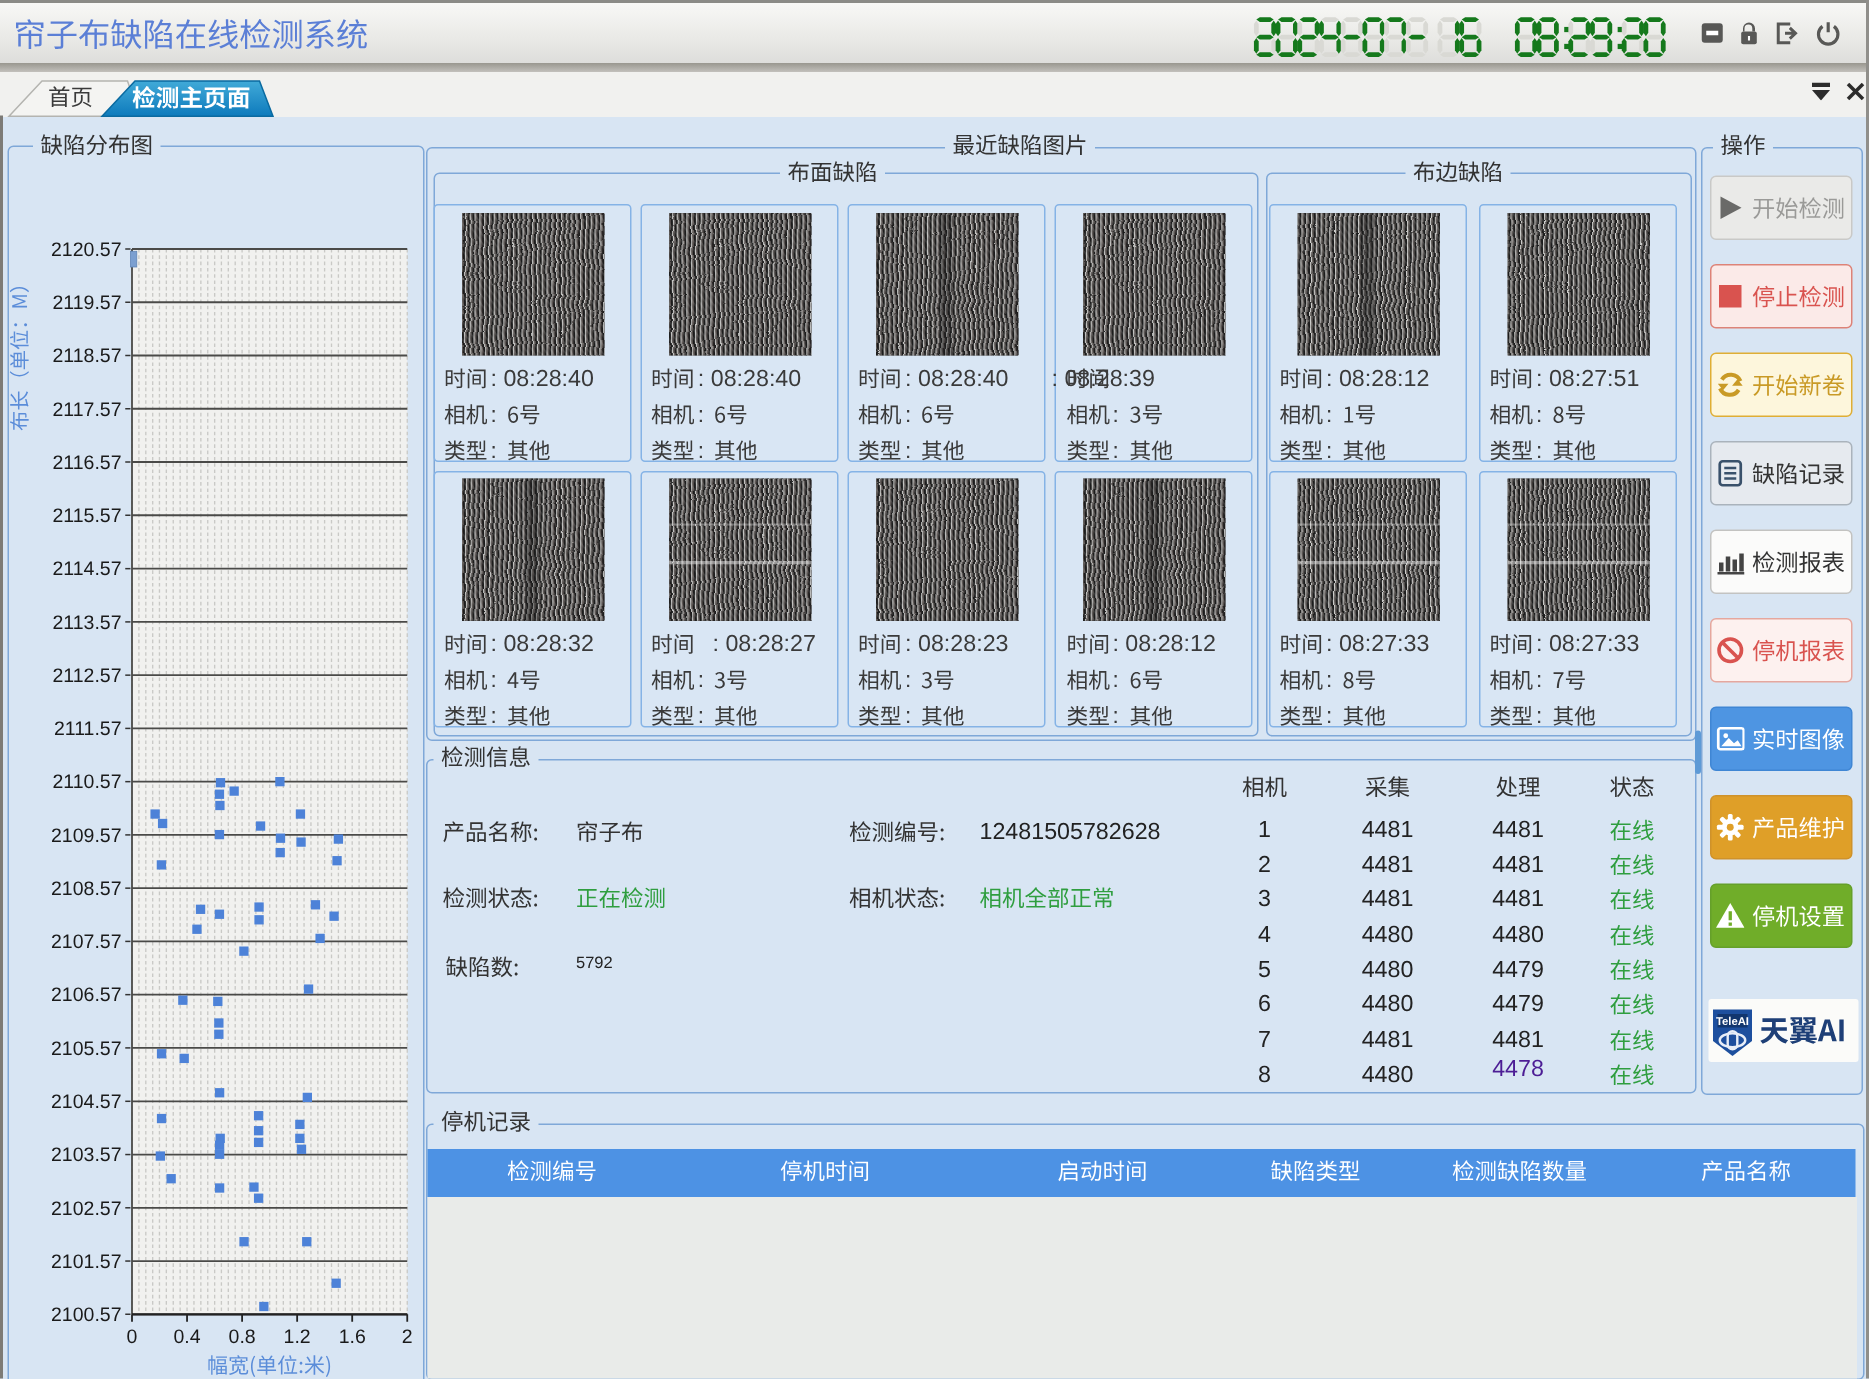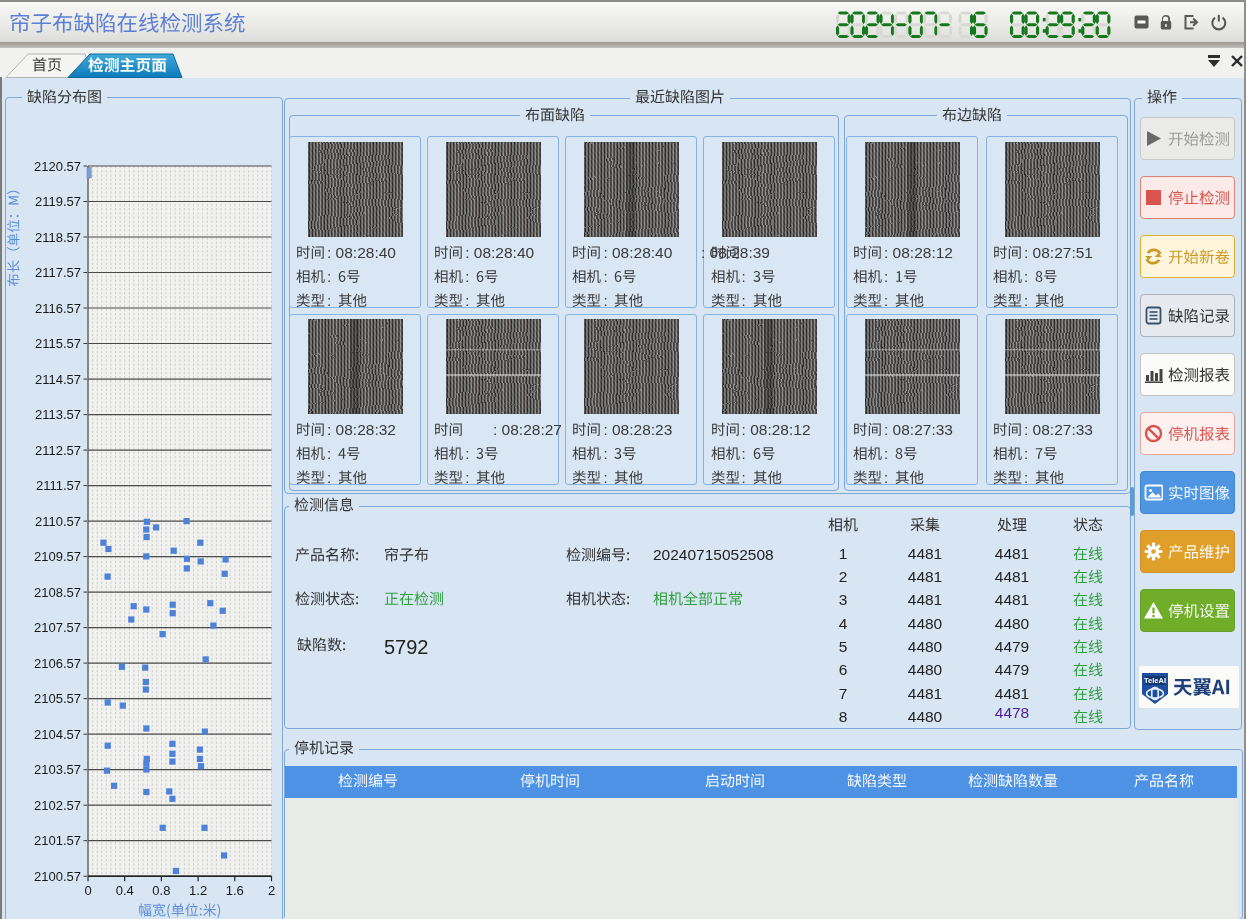--- a/index.html
+++ b/index.html
@@ -757,21 +757,21 @@
       </g>
       <rect width="95" height="95" fill="url(#twist)"></rect>
       <rect x="0" y="55" width="95" height="2.2" fill="rgba(235,235,235,0.5)"></rect>
       <rect x="0" y="30" width="95" height="1.4" fill="rgba(235,235,235,0.35)"></rect>
       <rect width="95" height="95" fill="none" stroke="rgba(60,60,60,0.4)" stroke-width="0.6"></rect>
     </svg>
     <div style="position:absolute;left:434.2px;top:422.3px;"><svg class="" width="29.0" height="17.4" viewBox="0 -880 2000 1200" fill="#3a3a3a">
         <use href="#gR38" x="0"></use>
         <use href="#gR39" x="1000"></use>
       </svg></div>
-    <div class="lat" style="left:493px;top:421.3px;font-size:15.5px;color:#3a3a3a">: 08:28:27</div>
+    <div class="lat" style="left:475px;top:421.3px;font-size:15.5px;color:#3a3a3a">: 08:28:27</div>
     <div style="position:absolute;left:434.2px;top:446.3px;"><svg class="" width="29.0" height="17.4" viewBox="0 -880 2000 1200" fill="#3a3a3a">
         <use href="#gR40" x="0"></use>
         <use href="#gR41" x="1000"></use>
       </svg></div>
     <div class="lat" style="left:465.2px;top:445.3px;font-size:15px;color:#3a3a3a">:</div>
     <div style="position:absolute;left:476.2px;top:446.3px;"><svg class="" width="22.5" height="17.4" viewBox="0 -880 1555 1200" fill="#3a3a3a">
         <use href="#gR48" x="0"></use>
         <use href="#gR43" x="555"></use>
       </svg></div>
     <div style="position:absolute;left:434.2px;top:470.3px;"><svg class="" width="29.0" height="17.4" viewBox="0 -880 2000 1200" fill="#3a3a3a">
@@ -1001,21 +1001,21 @@
         <use href="#gR1" x="1000"></use>
         <use href="#gR2" x="2000"></use>
       </svg></div>
     <div style="position:absolute;left:566px;top:547px;"><svg class="" width="64.2" height="18.0" viewBox="0 -880 4278 1200" fill="#333333">
         <use href="#gR7" x="0"></use>
         <use href="#gR8" x="1000"></use>
         <use href="#gR59" x="2000"></use>
         <use href="#gR43" x="3000"></use>
         <use href="#gR30" x="4000"></use>
       </svg></div>
-    <div class="lat " style="left:653px;top:546px;font-size:15.5px;color:#222;">20240715052508</div>
+    <div class="lat " style="left:653px;top:546px;font-size:15.5px;color:#222;">12481505782628</div>
     <div style="position:absolute;left:295px;top:591px;"><svg class="" width="64.2" height="18.0" viewBox="0 -880 4278 1200" fill="#333333">
         <use href="#gR7" x="0"></use>
         <use href="#gR8" x="1000"></use>
         <use href="#gR60" x="2000"></use>
         <use href="#gR61" x="3000"></use>
         <use href="#gR30" x="4000"></use>
       </svg></div>
     <div style="position:absolute;left:384px;top:591px;"><svg class="" width="60.0" height="18.0" viewBox="0 -880 4000 1200" fill="#2f9e3f">
         <use href="#gR62" x="0"></use>
         <use href="#gR5" x="1000"></use>
@@ -1036,21 +1036,21 @@
         <use href="#gR64" x="3000"></use>
         <use href="#gR62" x="4000"></use>
         <use href="#gR65" x="5000"></use>
       </svg></div>
     <div style="position:absolute;left:297px;top:637px;"><svg class="" width="49.2" height="18.0" viewBox="0 -880 3278 1200" fill="#333333">
         <use href="#gR3" x="0"></use>
         <use href="#gR4" x="1000"></use>
         <use href="#gR66" x="2000"></use>
         <use href="#gR30" x="3000"></use>
       </svg></div>
-    <div class="lat " style="left:384px;top:636px;font-size:20px;color:#222;">5792</div>
+    <div class="lat " style="left:384px;top:636px;font-size:11px;color:#222;">5792</div>
     <div style="position:absolute;left:828.0px;top:517px"><svg class="" width="30.0" height="18.0" viewBox="0 -880 2000 1200" fill="#333333">
         <use href="#gR40" x="0"></use>
         <use href="#gR41" x="1000"></use>
       </svg></div>
     <div style="position:absolute;left:910.0px;top:517px"><svg class="" width="30.0" height="18.0" viewBox="0 -880 2000 1200" fill="#333333">
         <use href="#gR67" x="0"></use>
         <use href="#gR68" x="1000"></use>
       </svg></div>
     <div style="position:absolute;left:997.0px;top:517px"><svg class="" width="30.0" height="18.0" viewBox="0 -880 2000 1200" fill="#333333">
         <use href="#gR69" x="0"></use>

